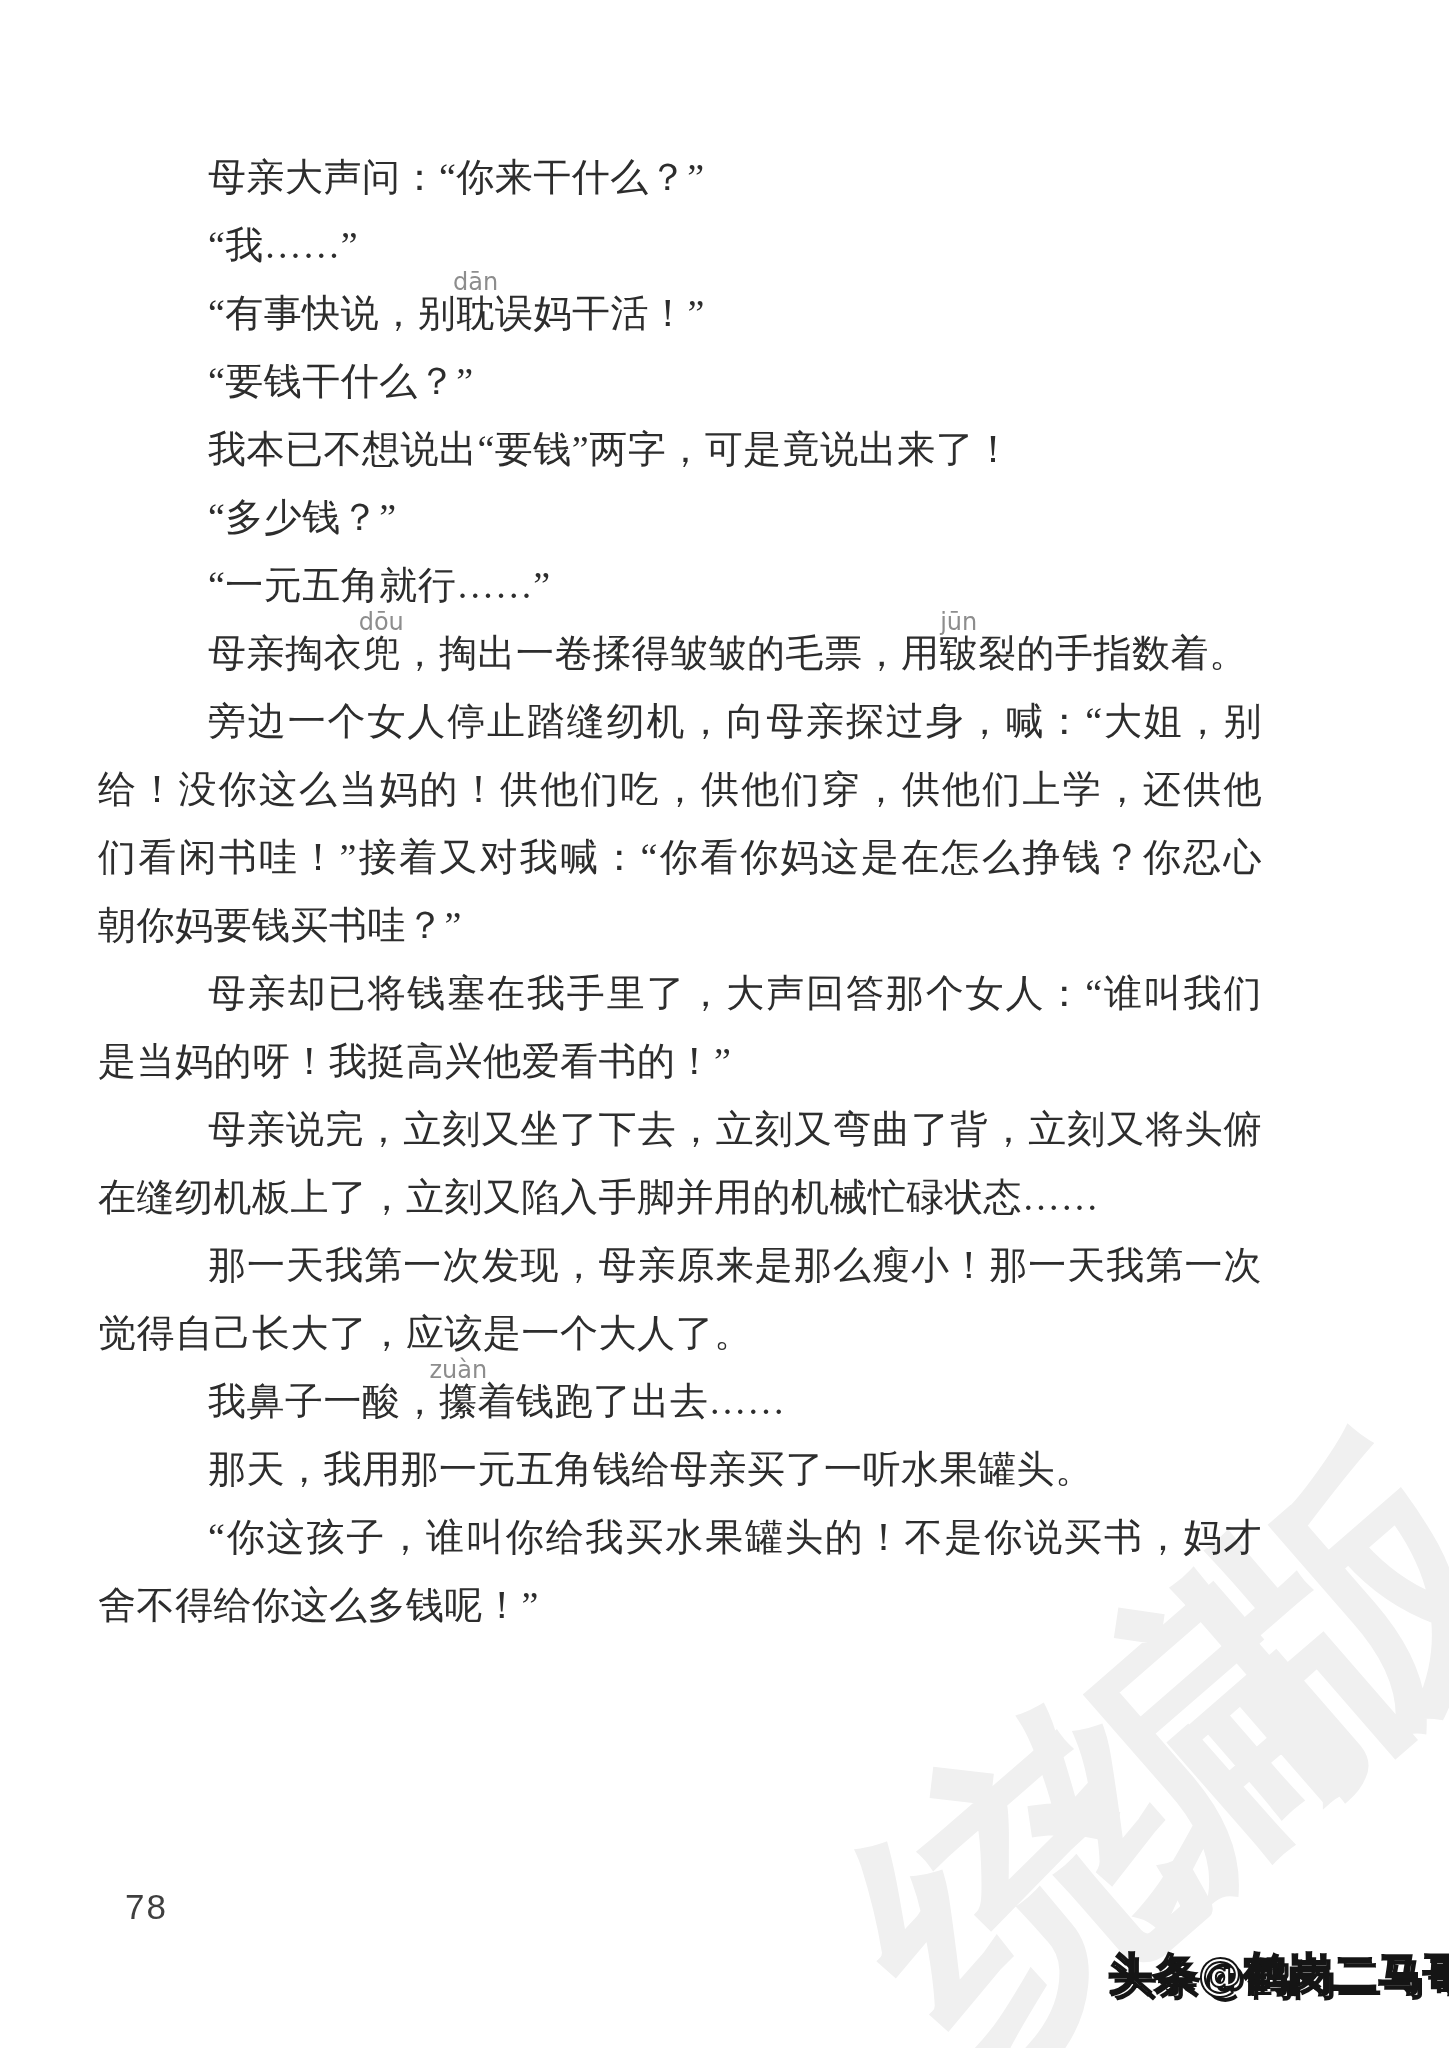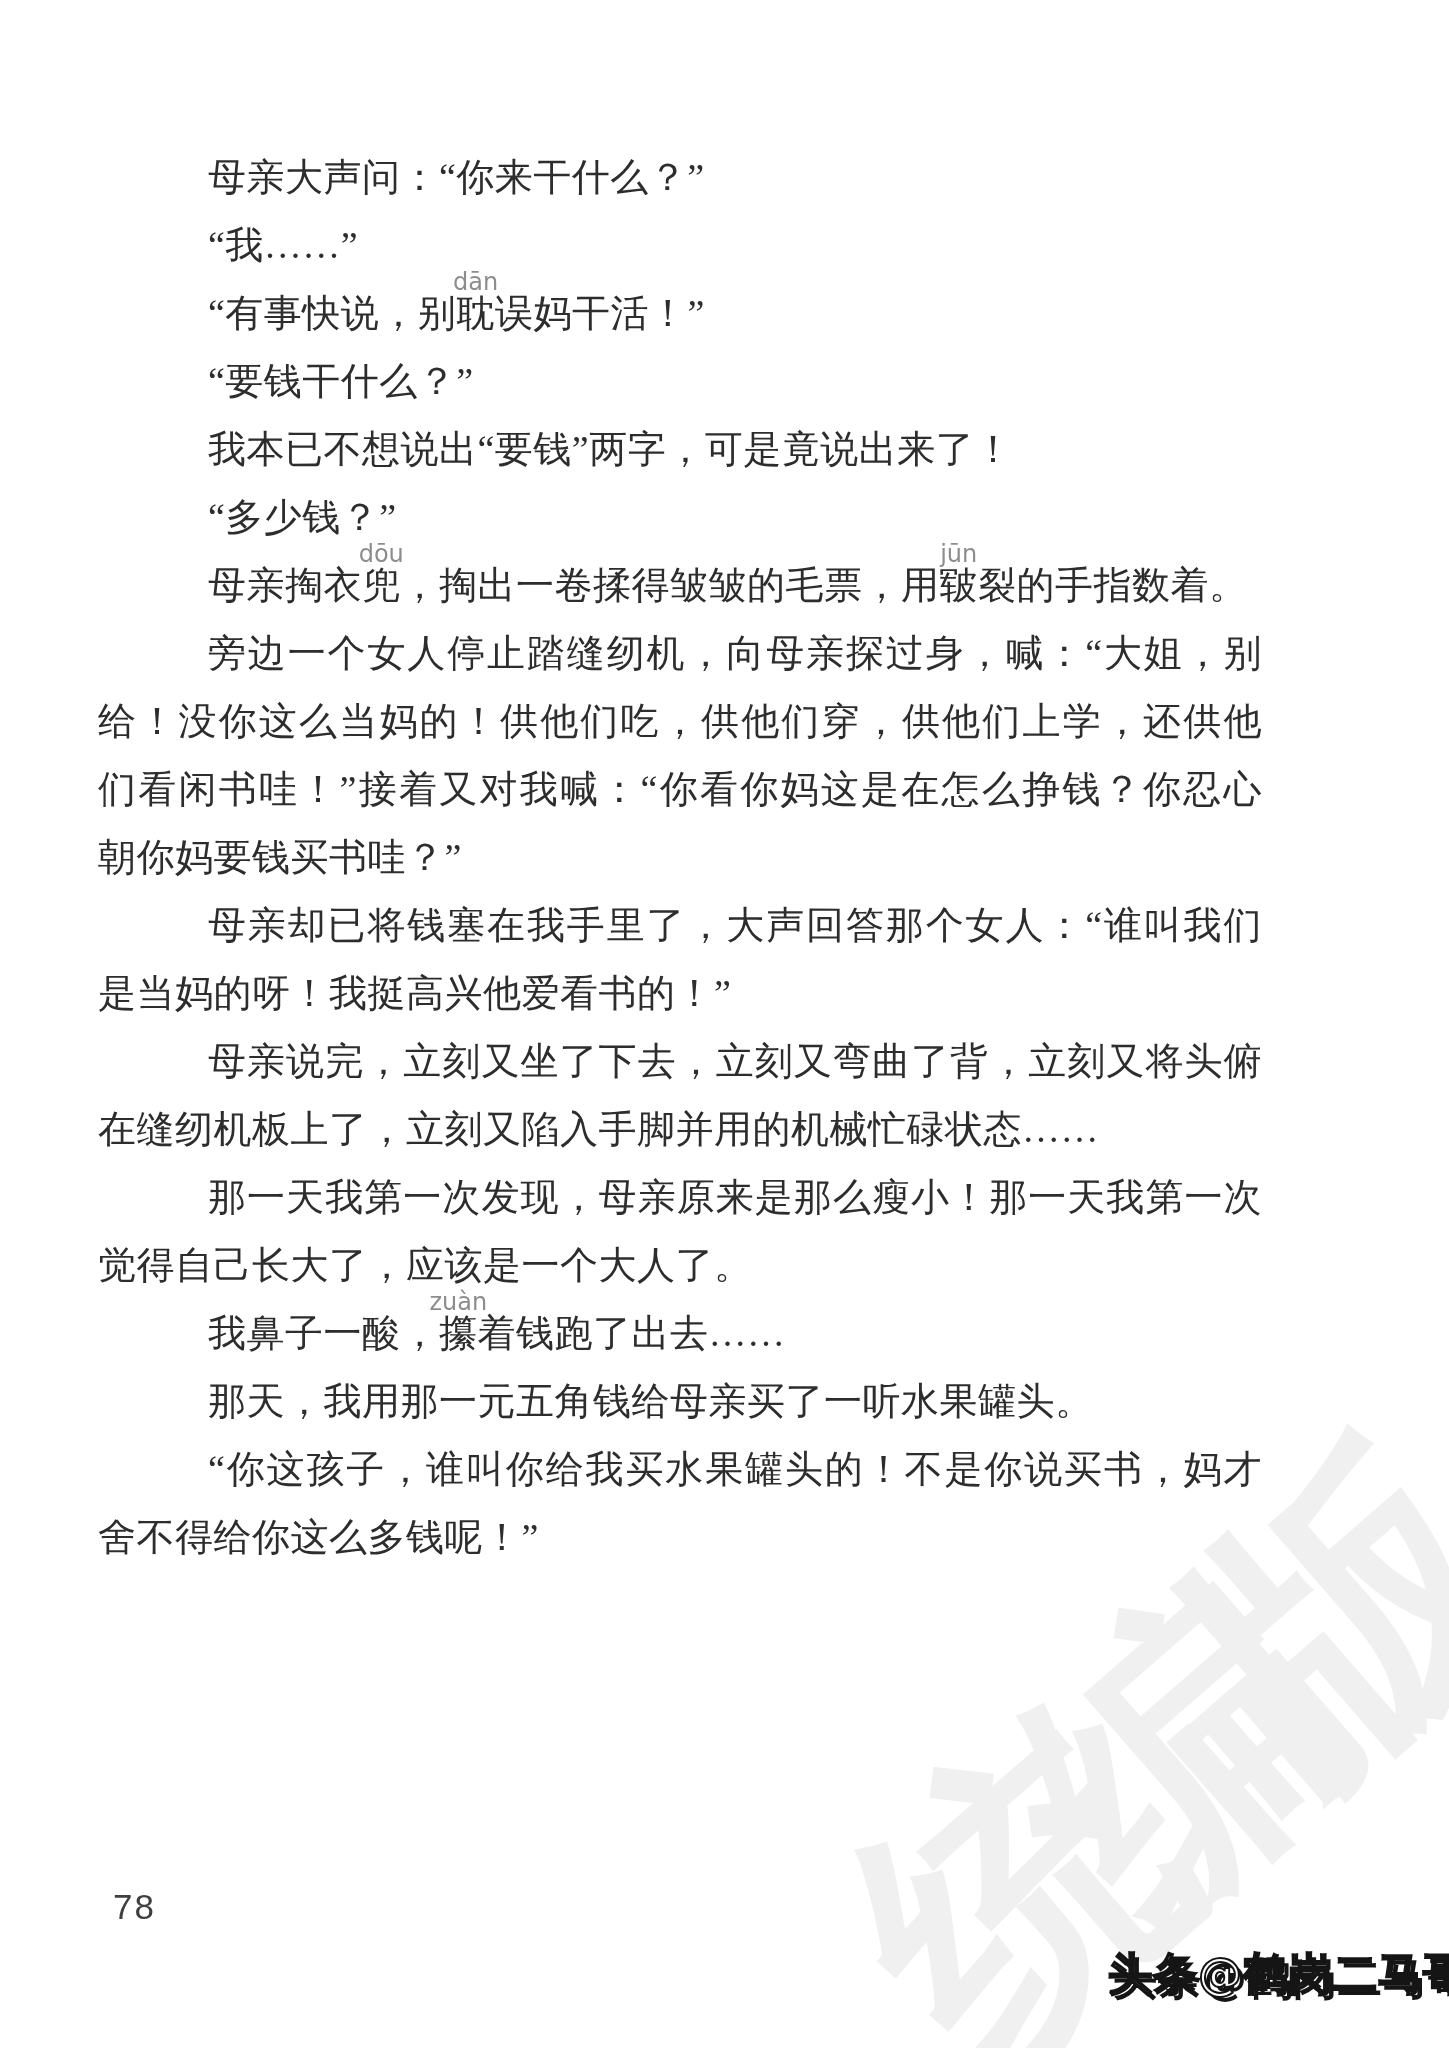--- a/index.html
+++ b/index.html
@@ -63,21 +63,21 @@
     font-family: "DejaVu Sans", "Liberation Sans", sans-serif;
     font-size: 24px;
     line-height: 18px;
     letter-spacing: 0;
     color: #8d8d8d;
     white-space: nowrap;
   }
   
   .page-number {
     position: absolute;
-    left: 113px; top: 1889px;
+    left: 125px; top: 1889px;
     font-family: "Liberation Sans", "DejaVu Sans", sans-serif;
     font-size: 35px;
     line-height: 35px;
     letter-spacing: 2px;
     color: #3f3f3f;
     z-index: 1;
   }
   
   .credit {
     position: absolute;
@@ -101,20 +101,21 @@
 
   <div class="watermark">统编版</div>
 
   <div class="text-block" id="text-block">
       <div class="line indent"><span>母亲大声问：“你来干什么？”</span></div>
       <div class="line indent"><span>“我……”</span></div>
       <div class="line indent"><span>“有事快说，别</span><span class="ruby"><span class="rt">dān</span><span class="rb">耽</span></span><span>误妈干活！”</span></div>
       <div class="line indent"><span>“要钱干什么？”</span></div>
       <div class="line indent"><span>我本已不想说出“要钱”两字，可是竟说出来了！</span></div>
       <div class="line indent"><span>“多少钱？”</span></div>
+      <div class="line indent"><span>“一元五角就行……”</span></div>
       <div class="line indent"><span>母亲掏衣</span><span class="ruby"><span class="rt">dōu</span><span class="rb">兜</span></span><span>，掏出一卷揉得皱皱的毛票，用</span><span class="ruby"><span class="rt">jūn</span><span class="rb">皲</span></span><span>裂的手指数着。</span></div>
       <div class="line indent just"><span>旁边一个女人停止踏缝纫机，向母亲探过身，喊：“大姐，别</span></div>
       <div class="line just"><span>给！没你这么当妈的！供他们吃，供他们穿，供他们上学，还供他</span></div>
       <div class="line just"><span>们看闲书哇！”接着又对我喊：“你看你妈这是在怎么挣钱？你忍心</span></div>
       <div class="line"><span>朝你妈要钱买书哇？”</span></div>
       <div class="line indent just"><span>母亲却已将钱塞在我手里了，大声回答那个女人：“谁叫我们</span></div>
       <div class="line"><span>是当妈的呀！我挺高兴他爱看书的！”</span></div>
       <div class="line indent just"><span>母亲说完，立刻又坐了下去，立刻又弯曲了背，立刻又将头俯</span></div>
       <div class="line"><span>在缝纫机板上了，立刻又陷入手脚并用的机械忙碌状态……</span></div>
       <div class="line indent just"><span>那一天我第一次发现，母亲原来是那么瘦小！那一天我第一次</span></div>

